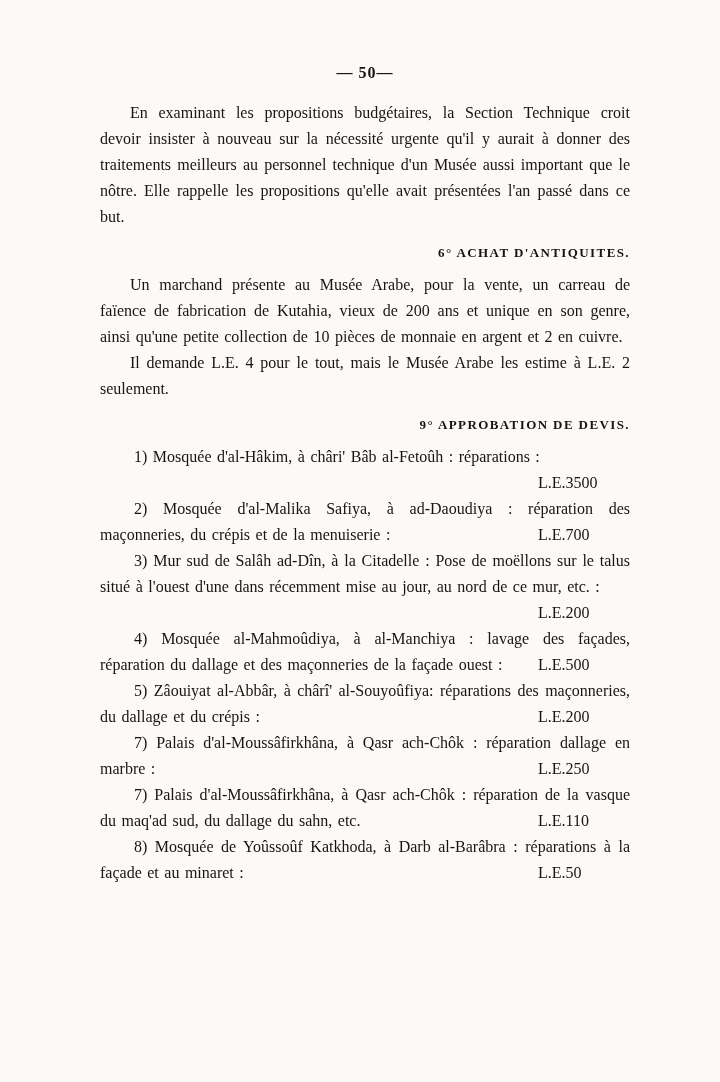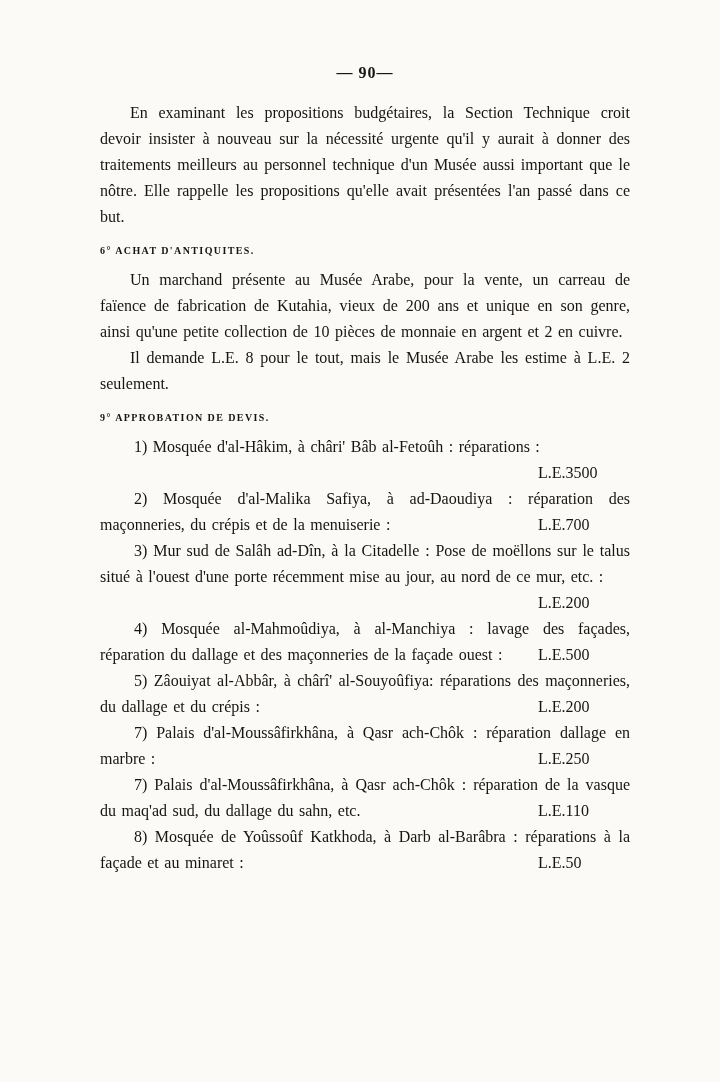--- a/index.html
+++ b/index.html
@@ -29,22 +29,22 @@
   }
   .para {
     margin: 0;
     font-size: 16px;
     line-height: 26px;
     text-align: justify;
     text-indent: 30px;
     word-spacing: 1.5px;
   }
   .sec-heading {
-    text-align: left;
-    font-size: 10px;
+    text-align: right;
+    font-size: 13px;
     font-weight: bold;
     letter-spacing: 1.4px;
     margin: 15px 0 11px 0;
   }
   .devis-intro {
     margin: 0;
     font-size: 16px;
     line-height: 26px;
     text-align: justify;
     text-indent: 30px;
@@ -64,28 +64,28 @@
     display: flex;
     justify-content: flex-start;
     text-indent: 0;
   }
 </style>
 </head>
 <body>
 
 <div class="page">
 
-  <div class="page-number">— 90—</div>
+  <div class="page-number">— 50—</div>
 
   <p class="para">En examinant les propositions budgétaires, la Section Technique croit devoir insister à nouveau sur la nécessité urgente qu'il y aurait à donner des traitements meilleurs au personnel technique d'un Musée aussi important que le nôtre. Elle rappelle les propositions qu'elle avait présentées l'an passé dans ce but.</p>
 
   <h2 class="sec-heading">6°  ACHAT D'ANTIQUITES.</h2>
 
   <p class="para">Un marchand présente au Musée Arabe, pour la vente, un carreau de faïence de fabrication de Kutahia, vieux de 200 ans et unique en son genre, ainsi qu'une petite collection de 10 pièces de monnaie en argent et 2 en cuivre.</p>
-  <p class="para">Il demande L.E. 8 pour le tout, mais le Musée Arabe les estime à L.E. 2 seulement.</p>
+  <p class="para">Il demande L.E. 4 pour le tout, mais le Musée Arabe les estime à L.E. 2 seulement.</p>
 
   <h2 class="sec-heading">9°  APPROBATION DE DEVIS.</h2>
 
 
   <div class="item">
     <span>1)</span>
     <span>Mosquée d'al-Hâkim, à châri' Bâb al-Fetoûh : réparations :</span>
     <span class="amount">
         <span>L.E.</span>
         <span>3500</span>
@@ -96,21 +96,21 @@
     <span>2)</span>
     <span>Mosquée d'al-Malika Safiya, à ad-Daoudiya : réparation des maçonneries, du crépis et de la menuiserie :</span>
     <span class="amount">
         <span>L.E.</span>
         <span>700</span>
       </span>
   </div>
 
   <div class="item">
     <span>3)</span>
-    <span>Mur sud de Salâh ad-Dîn, à la Citadelle : Pose de moëllons sur le talus situé à l'ouest d'une porte récemment mise au jour, au nord de ce mur, etc. :</span>
+    <span>Mur sud de Salâh ad-Dîn, à la Citadelle : Pose de moëllons sur le talus situé à l'ouest d'une dans récemment mise au jour, au nord de ce mur, etc. :</span>
     <span class="amount">
         <span>L.E.</span>
         <span>200</span>
       </span>
   </div>
 
   <div class="item">
     <span>4)</span>
     <span>Mosquée al-Mahmoûdiya, à al-Manchiya : lavage des façades, réparation du dallage et des maçonneries de la façade ouest :</span>
     <span class="amount">

